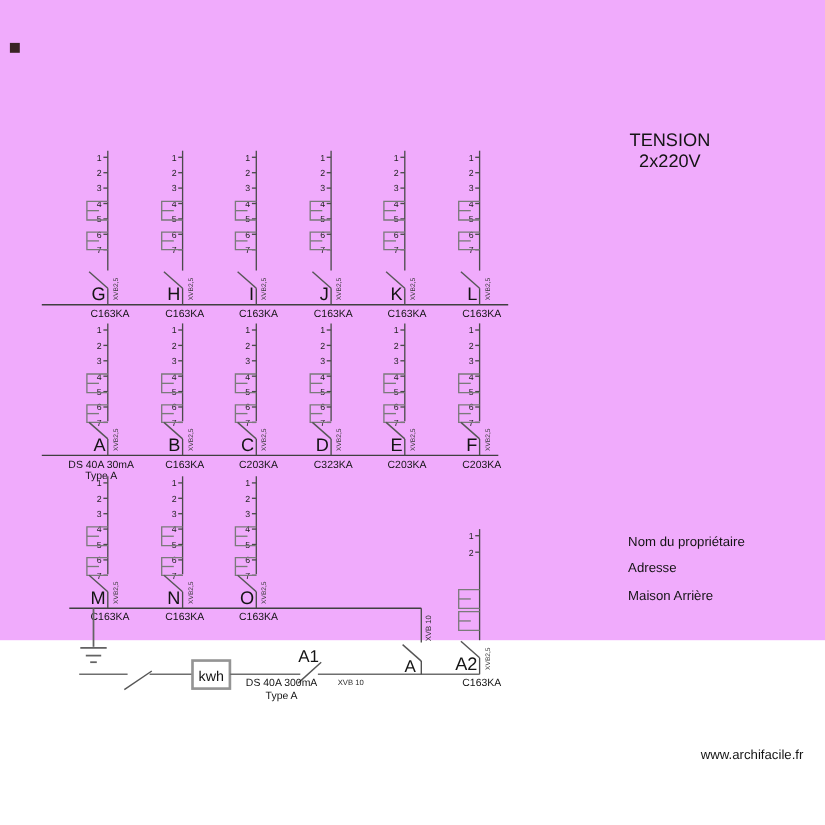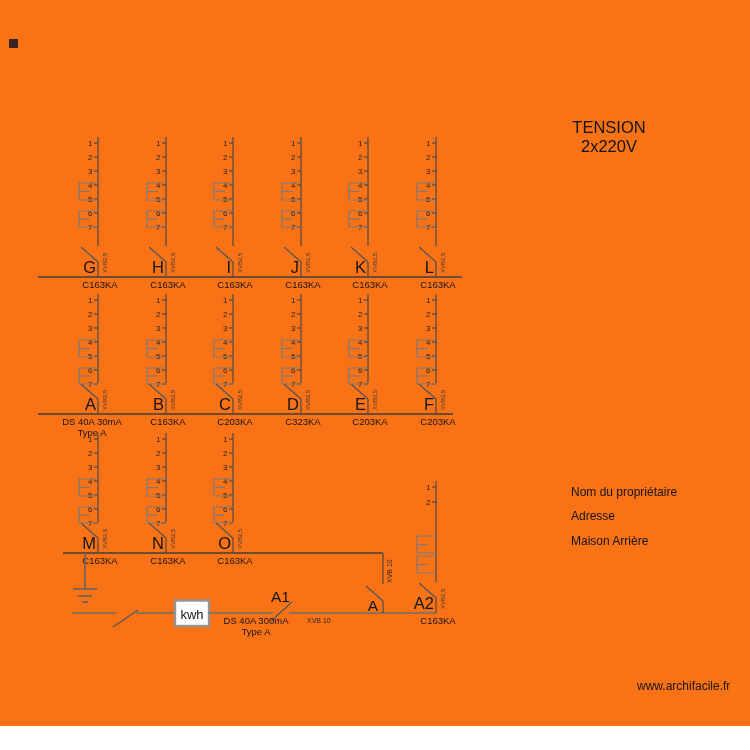--- a/index.html
+++ b/index.html
@@ -1,16 +1,16 @@
 <!DOCTYPE html>
 <html><head>
 <meta charset="utf-8">
 <style>
   html,body{margin:0;padding:0;background:#ffffff;width:750px;height:750px;overflow:hidden;}
-  #page{position:relative;width:750px;height:726px;background:#f97316;}
+  #page{position:relative;width:750px;height:582px;background:#f0abfc;}
   svg{position:absolute;left:0;top:0;}
   text{fill:#141414;font-family:"Liberation Sans","DejaVu Sans",sans-serif;}
   .wire{stroke:#4a4a4a;stroke-width:1.2;fill:none;}
   .bus{stroke:#3f3f3f;stroke-width:1.3;fill:none;}
   .bwire{stroke:#6e6e6e;stroke-width:1.3;fill:none;}
   .comb{stroke:#7a7a7a;stroke-width:1.2;fill:none;}
   .blade{stroke:#565656;stroke-width:1.3;fill:none;}
   .gnd{stroke:#636363;stroke-width:1.6;fill:none;}
   .meterbox{fill:#ffffff;stroke:#949494;stroke-width:2.4;}
   .f6{font-size:6px;fill:#3a3a3a;}

